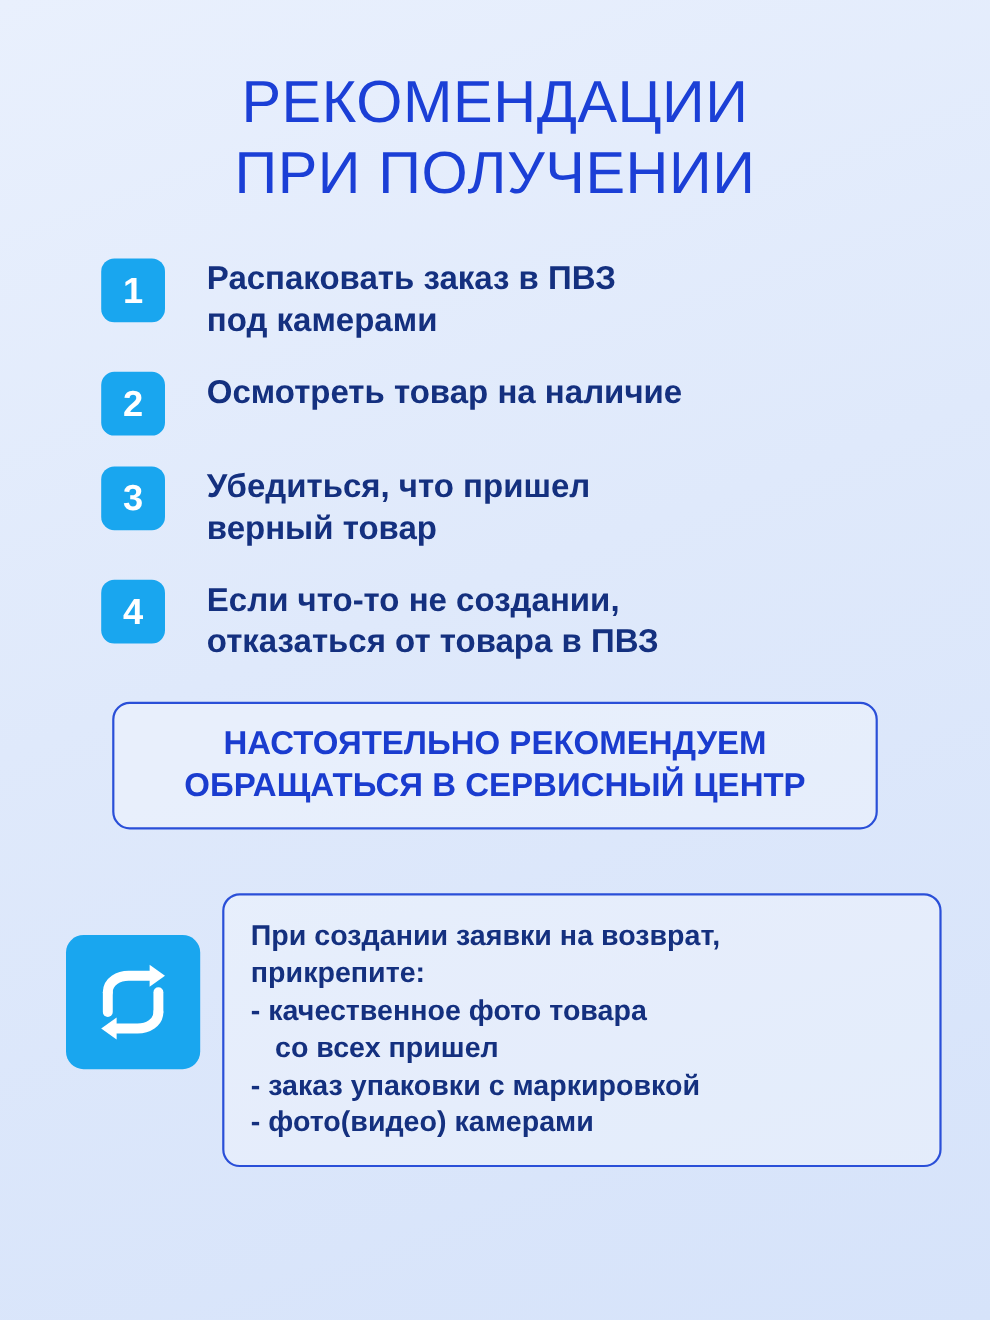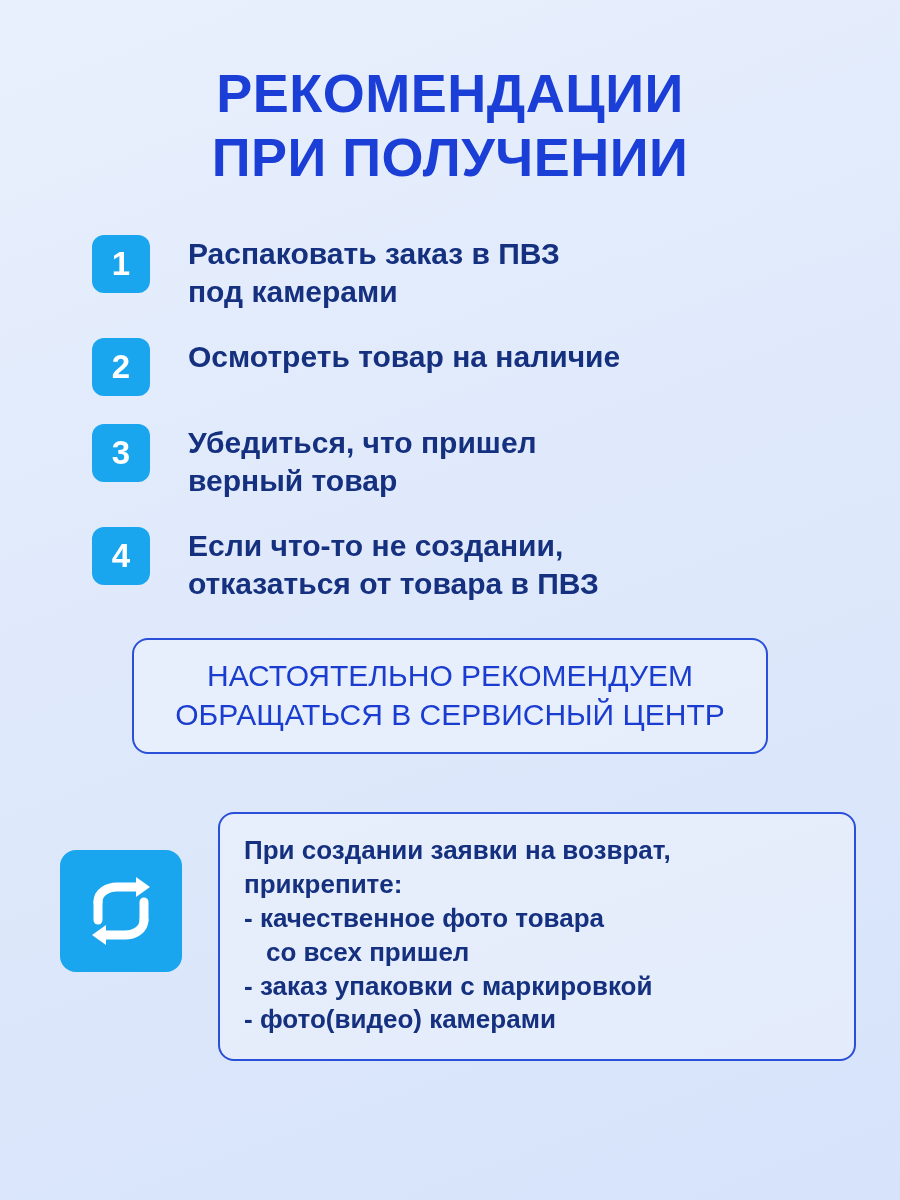--- a/index.html
+++ b/index.html
@@ -20,21 +20,21 @@
     width: 900px;
     height: 1200px;
     position: relative;
     box-sizing: border-box;
   }
 
   
   .title {
     text-align: center;
     font-size: 54px;
-    font-weight: bold;
+    font-weight: normal;
     line-height: 1.18;
     letter-spacing: 0.5px;
     color: #1b3fd6;
     padding-top: 62px;
     text-transform: uppercase;
   }
   .title .line {
     display: block;
     white-space: nowrap;
   }
@@ -73,29 +73,29 @@
     padding-top: 2px;
   }
   .step-text .l {
     display: block;
     white-space: nowrap;
   }
 
   
   .callout {
     margin: 36px auto 0 auto;
-    width: 636px;
+    width: 696px;
     box-sizing: border-box;
     border: 2px solid #2a4fd8;
     border-radius: 16px;
     background: rgba(255,255,255,0.30);
     padding: 16px 18px 18px 18px;
     text-align: center;
     font-size: 30px;
-    font-weight: normal;
+    font-weight: bold;
     line-height: 1.3;
     color: #1a3ccf;
     text-transform: uppercase;
   }
   .callout .l {
     display: block;
     white-space: nowrap;
   }
 
   
@@ -111,21 +111,21 @@
     width: 122px;
     height: 122px;
     border-radius: 16px;
     background: #19a6ef;
     display: flex;
     align-items: center;
     justify-content: center;
     margin-top: 38px;
   }
   .note {
-    margin-left: 36px;
+    margin-left: 20px;
     flex: 1 1 auto;
     border: 2px solid #2a4fd8;
     border-radius: 16px;
     background: rgba(255,255,255,0.30);
     padding: 20px 22px 22px 24px;
     box-sizing: border-box;
   }
   .note-line {
     font-size: 26px;
     font-weight: bold;

